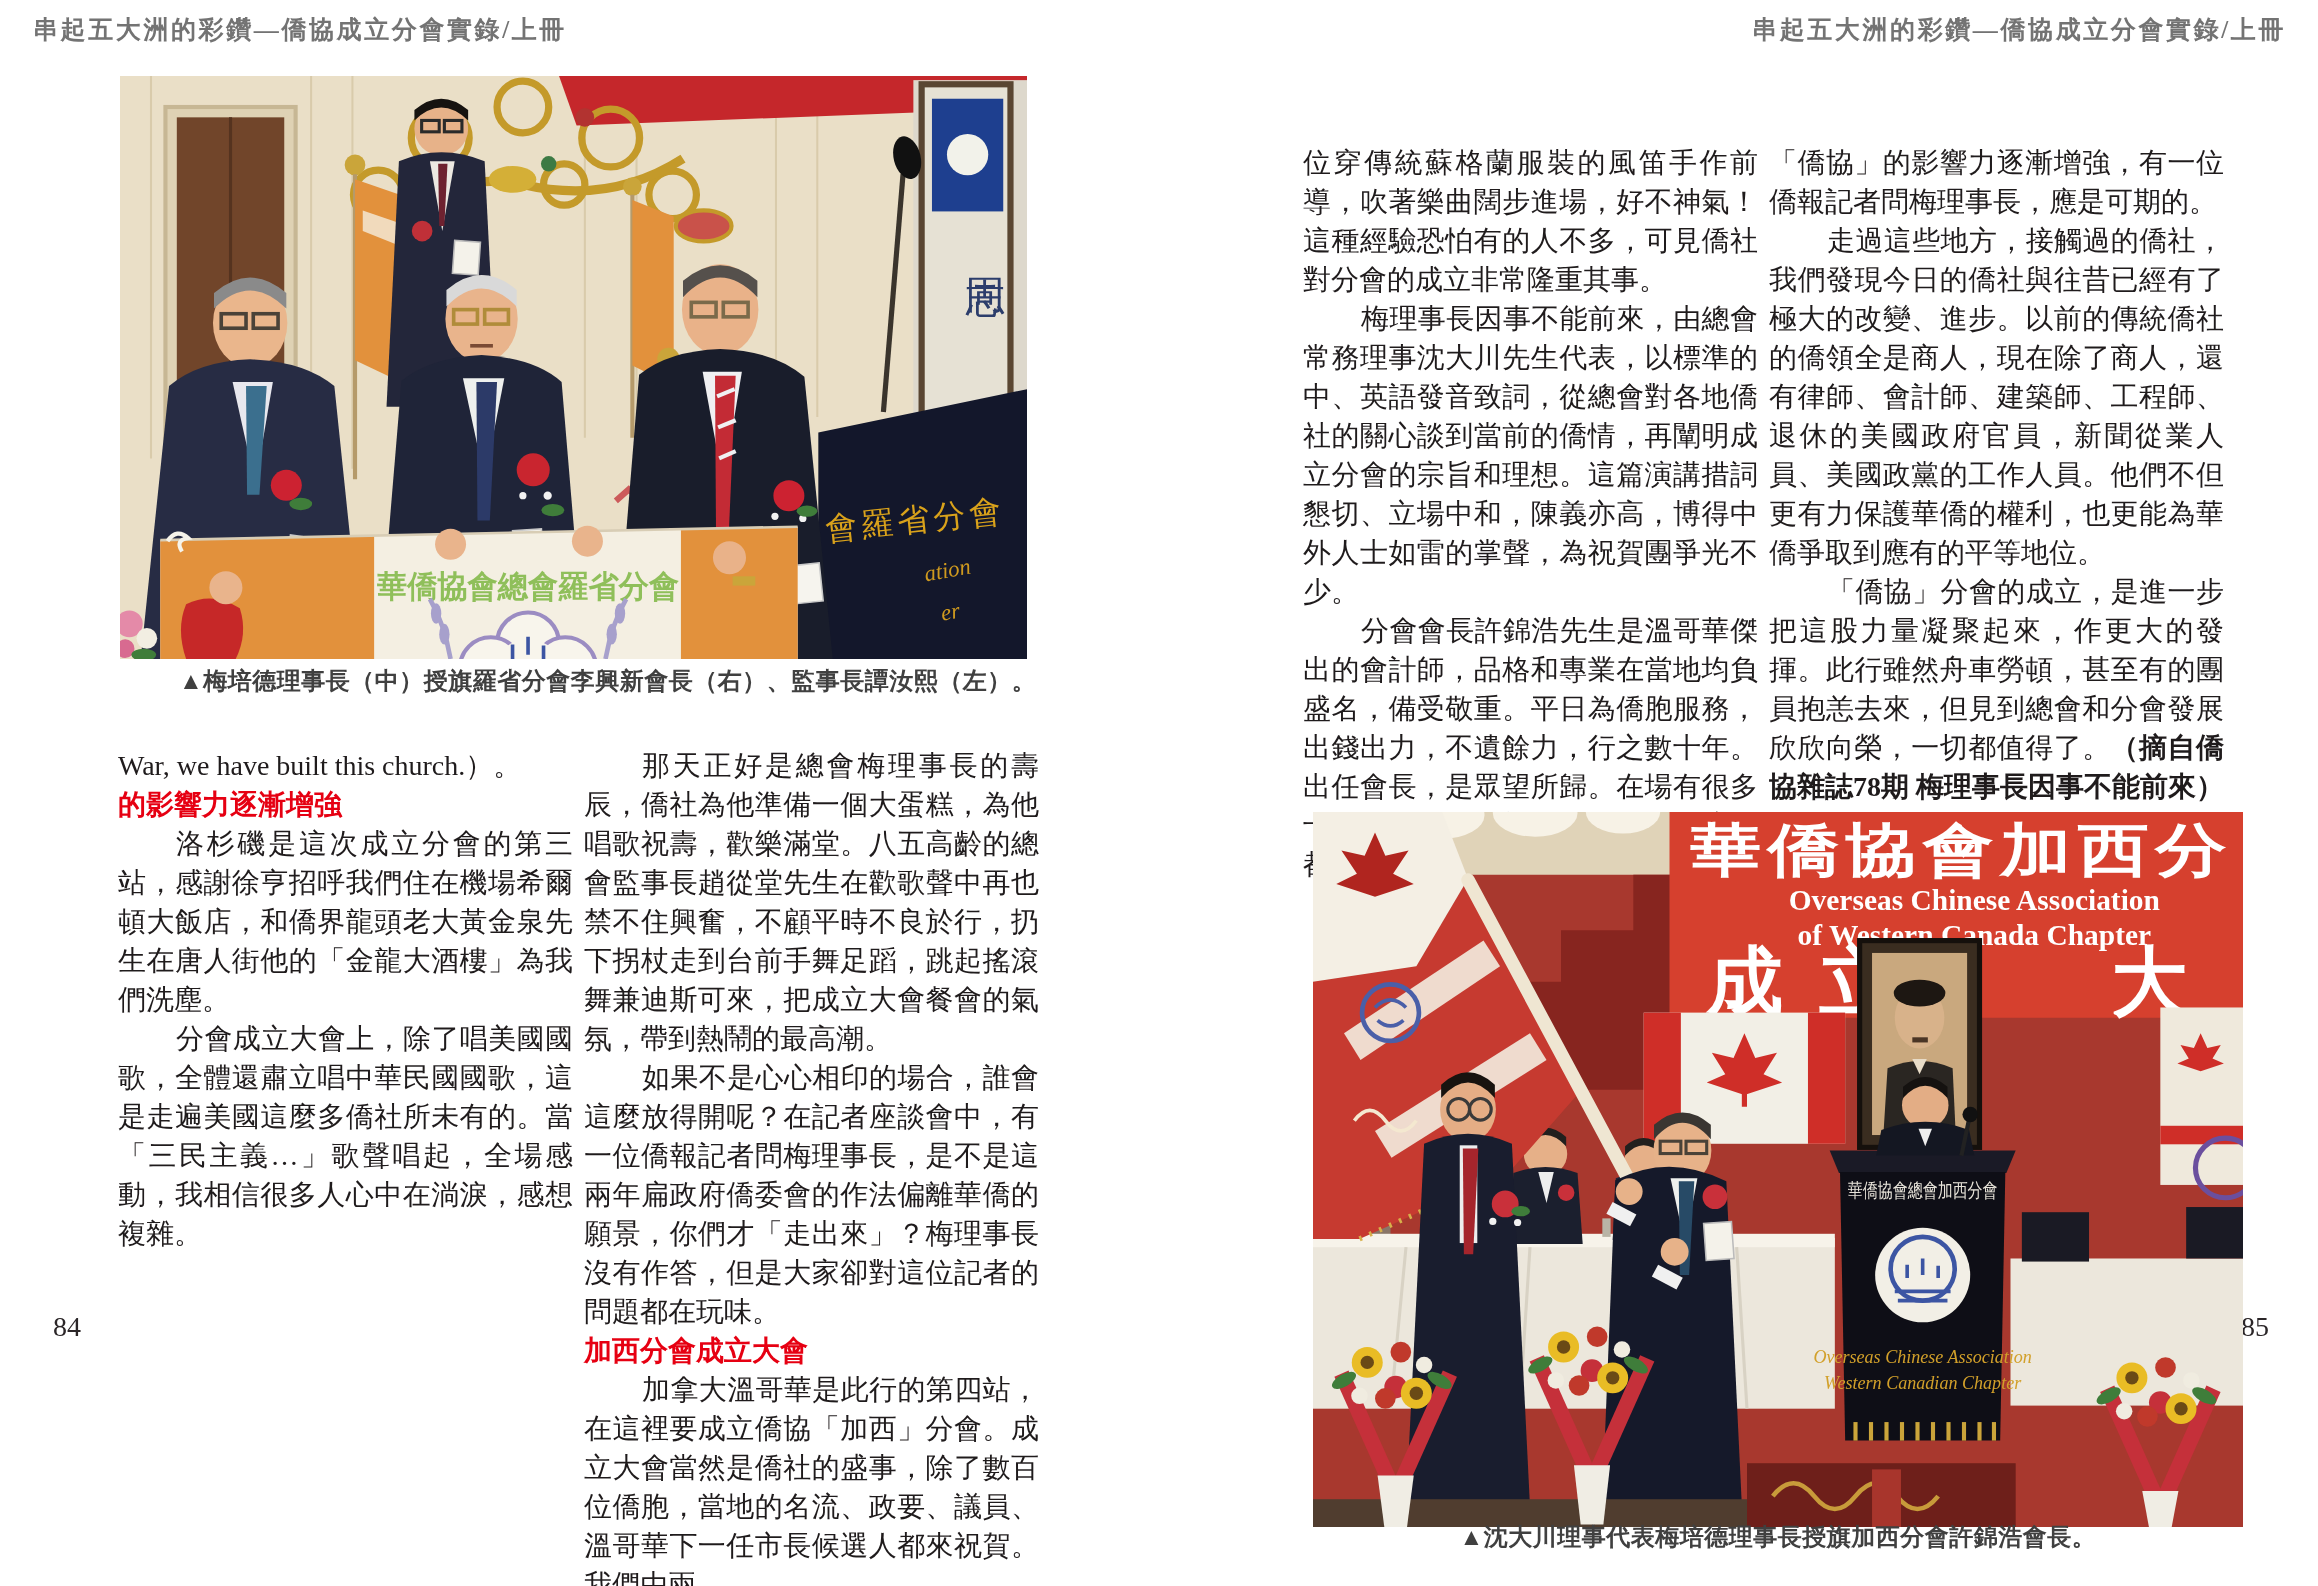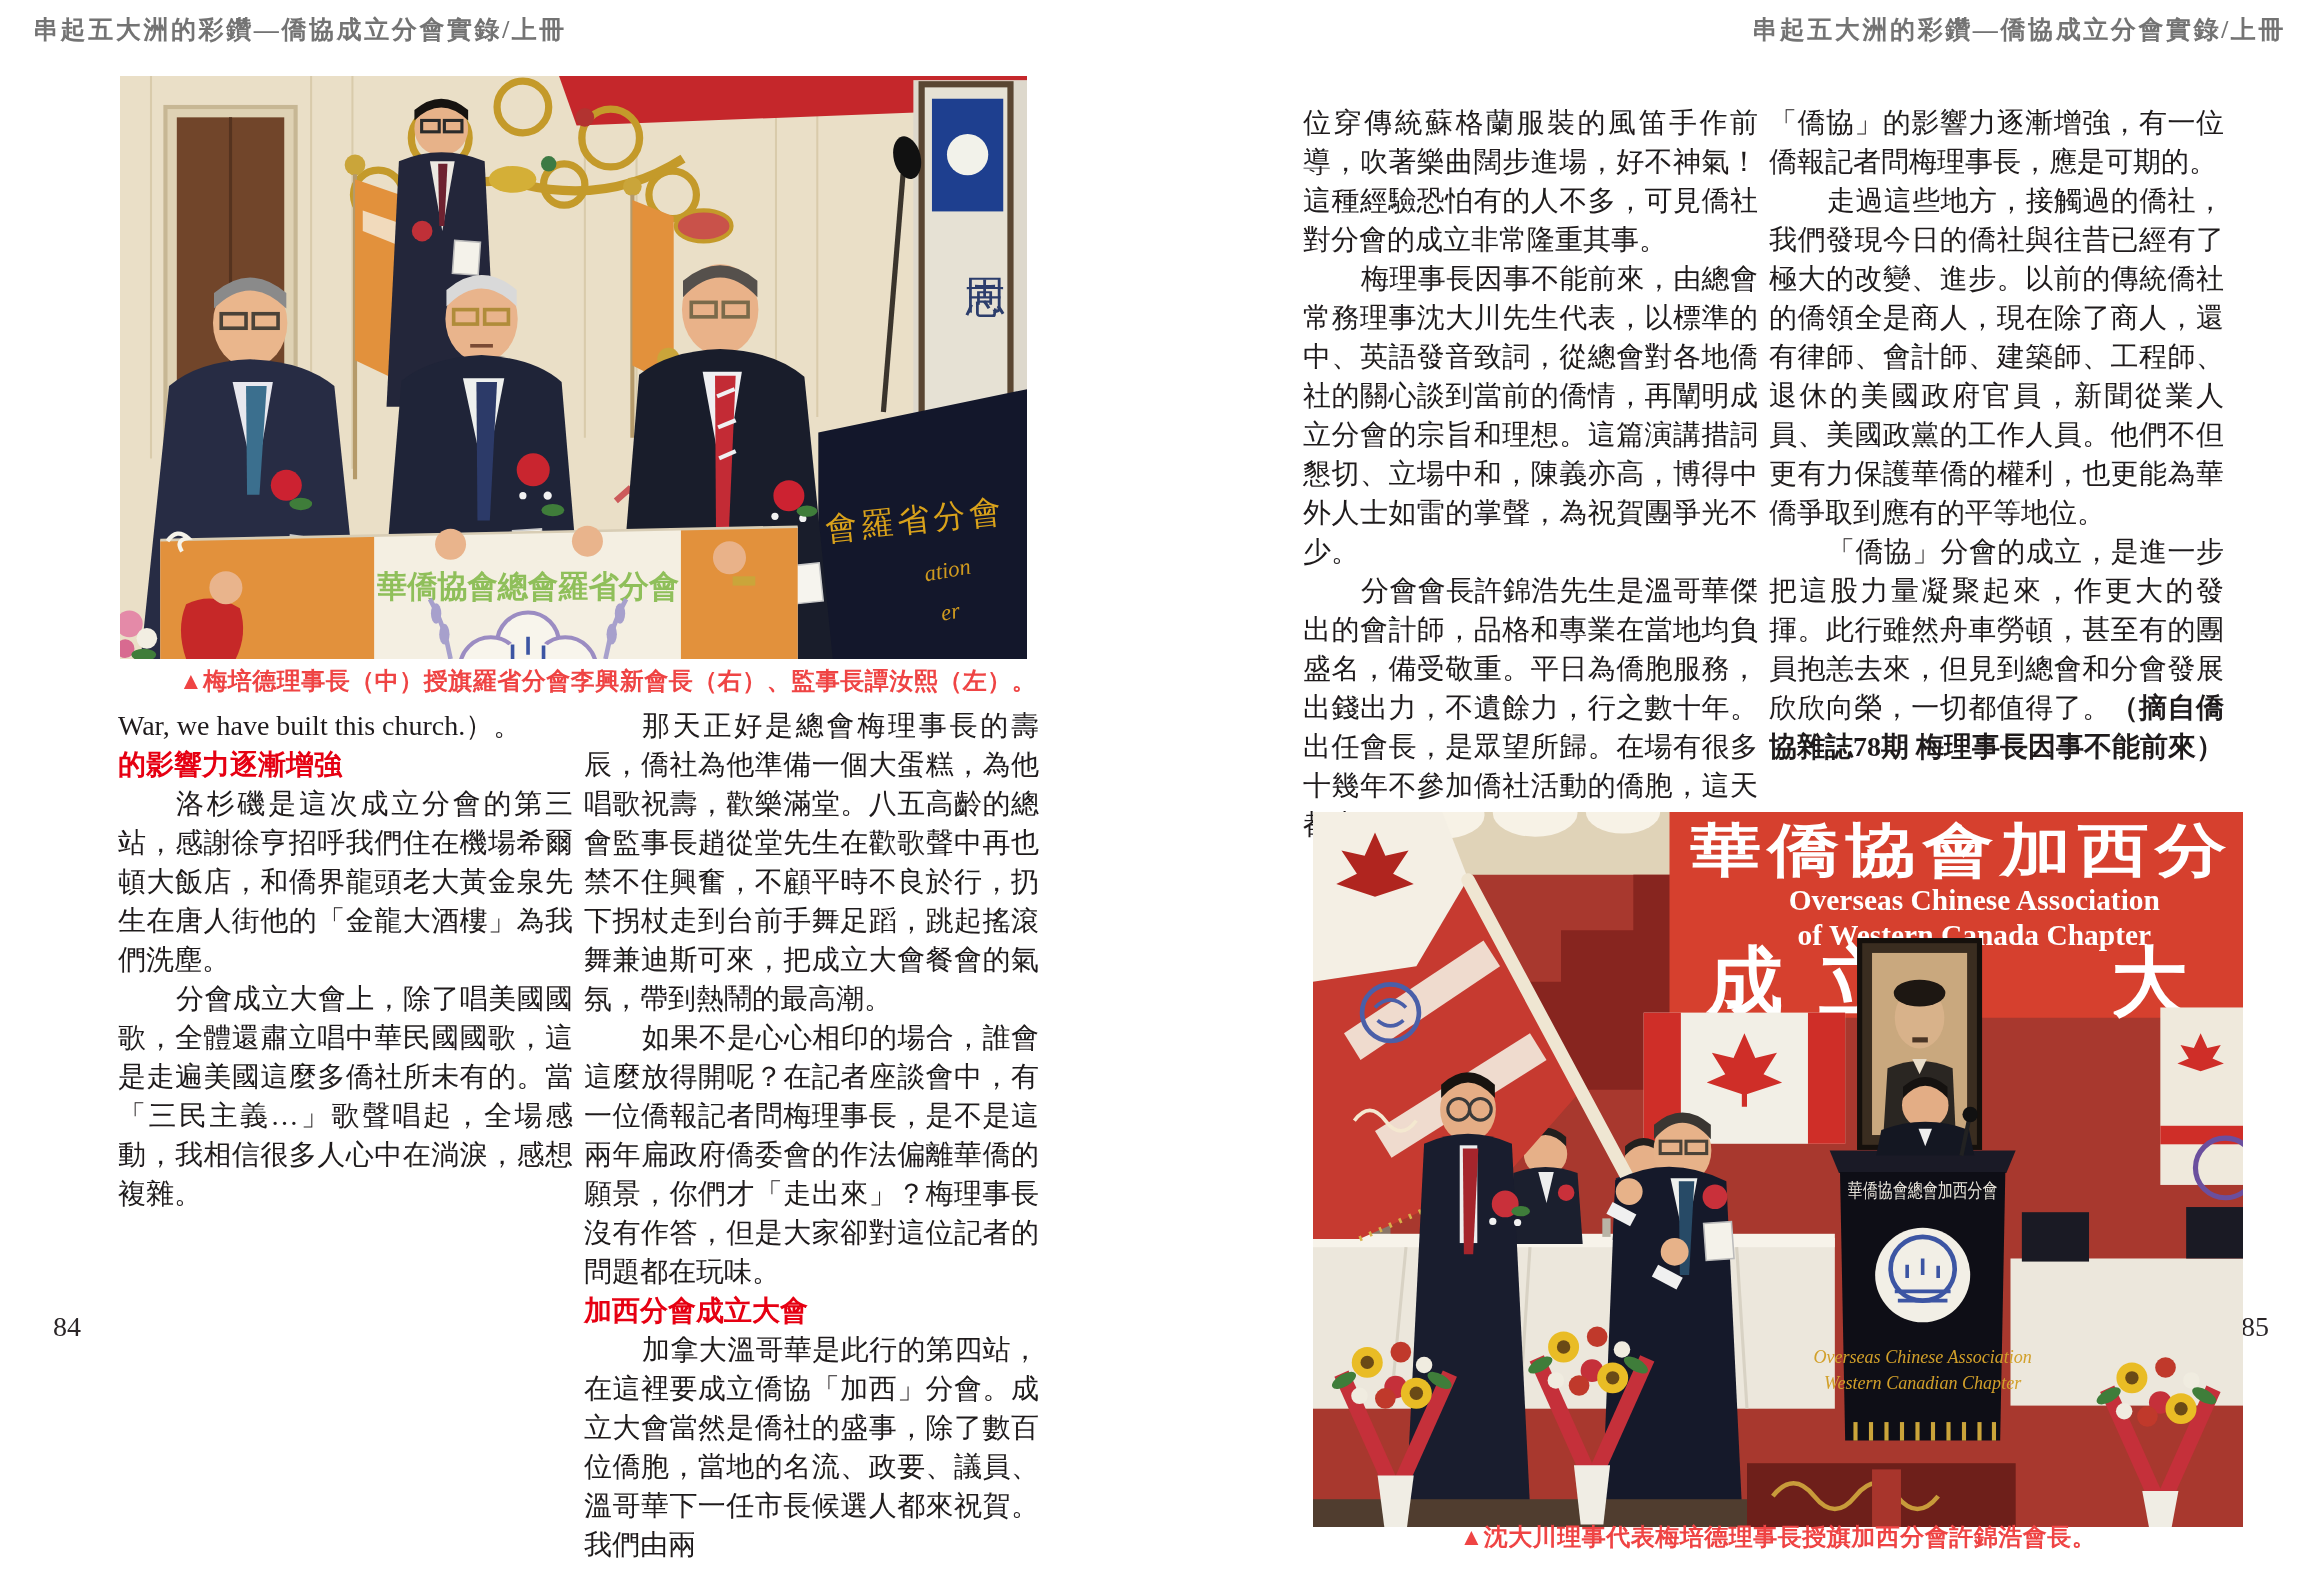--- a/index.html
+++ b/index.html
@@ -8,24 +8,24 @@
   .running-header{position:absolute;top:13.4px;font-size:25px;font-weight:600;letter-spacing:2.6px;color:#737373;white-space:nowrap;}
   #header-left{left:33px;}
   #header-right{right:33px;}
   .pagenum{position:absolute;top:1311px;font-size:28px;color:#2b2628;}
   #pagenum-left{left:53px;}
   #pagenum-right{left:2241px;}
   .photo{position:absolute;overflow:hidden;background:#e9dfc6;}
   #photo-left{left:120px;top:76px;width:907px;height:583px;}
   #photo-right{left:1313px;top:784px;width:930px;height:715px;margin-top:28px;}
   .photo svg{display:block;width:100%;height:100%;}
-  .caption{position:absolute;font-size:24px;font-weight:700;color:#ef4444;letter-spacing:0.5px;white-space:nowrap;}
+  .caption{position:absolute;font-size:24px;font-weight:700;color:#404040;letter-spacing:0.5px;white-space:nowrap;}
   #caption-left{left:179px;top:665px;}
   #caption-right{left:1313px;top:1521px;width:930px;text-align:center;}
-  .col{position:absolute;width:455px;font-size:28px;line-height:39px;text-align:justify;text-align-last:left;color:#1f1b1c;}
+  .col{position:absolute;width:455px;font-size:28px;line-height:39px;text-align:justify;text-align-last:left;color:#1f1b1c;margin-top:40px;}
   .col p{margin:0;word-break:break-all;}
   .col p.en{word-break:normal;}
   .indent{text-indent:58px;}
   .h-red{color:#e60012;font-weight:700;}
   .kai-note{font-weight:700;}
   #l-col1{left:118px;top:706px;}
   #l-col2{left:584px;top:706px;}
   #r-col1{left:1303px;top:103px;}
   #r-col2{left:1769px;top:103px;}
 </style>

